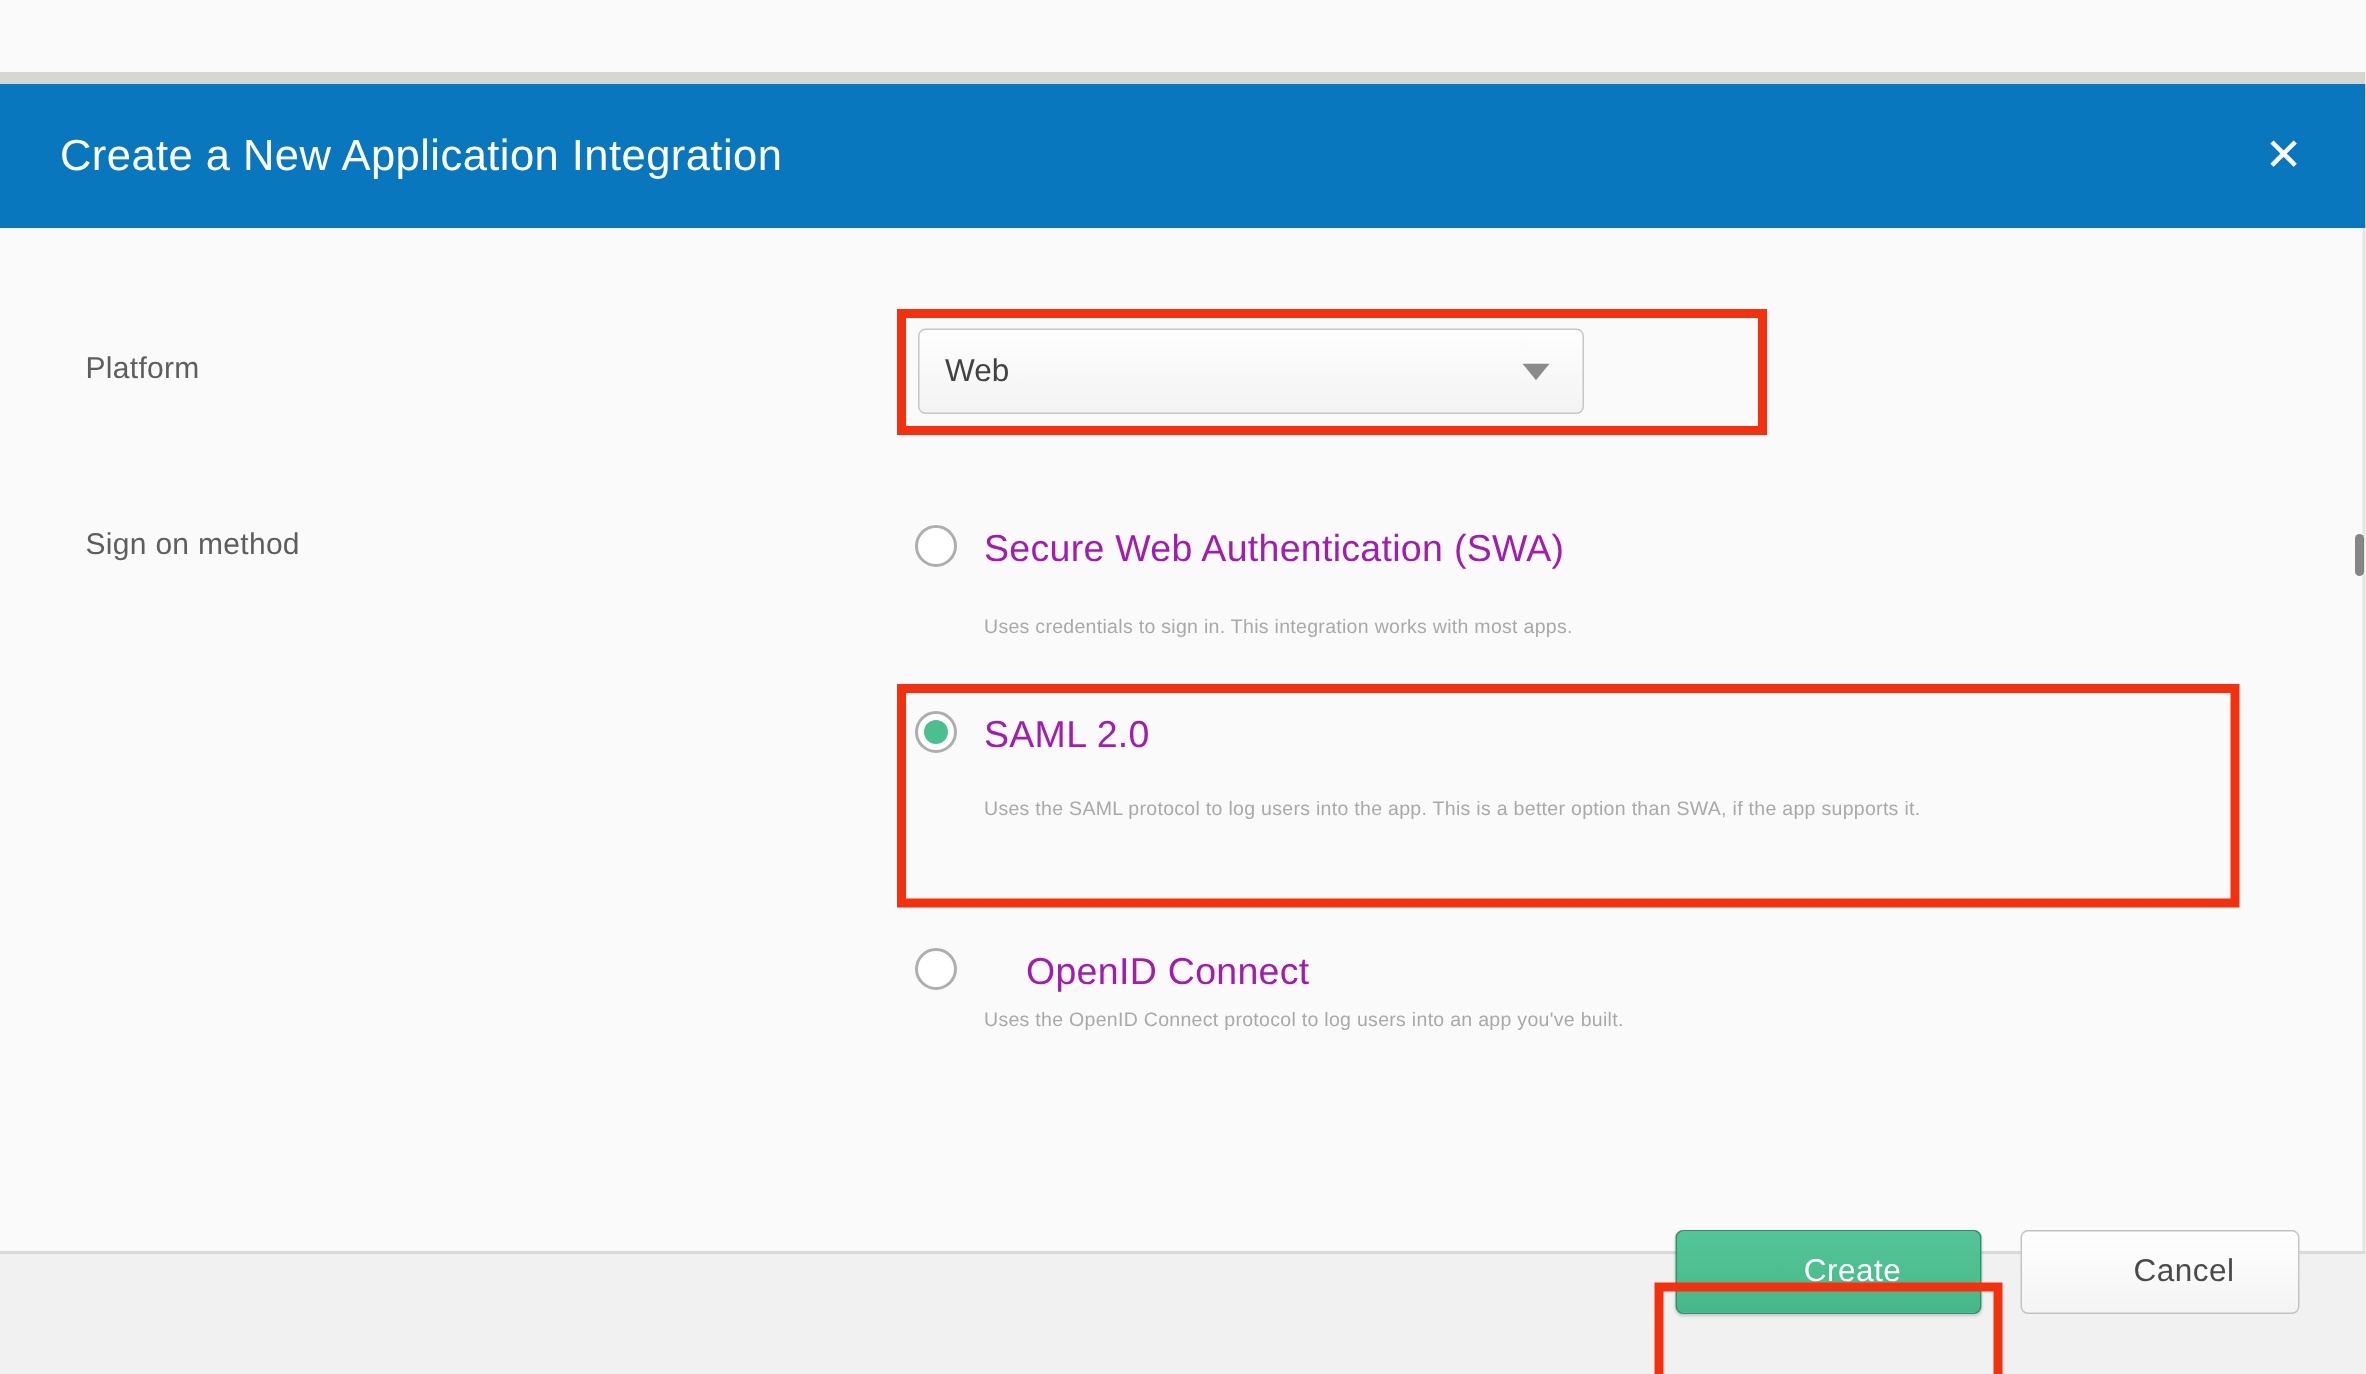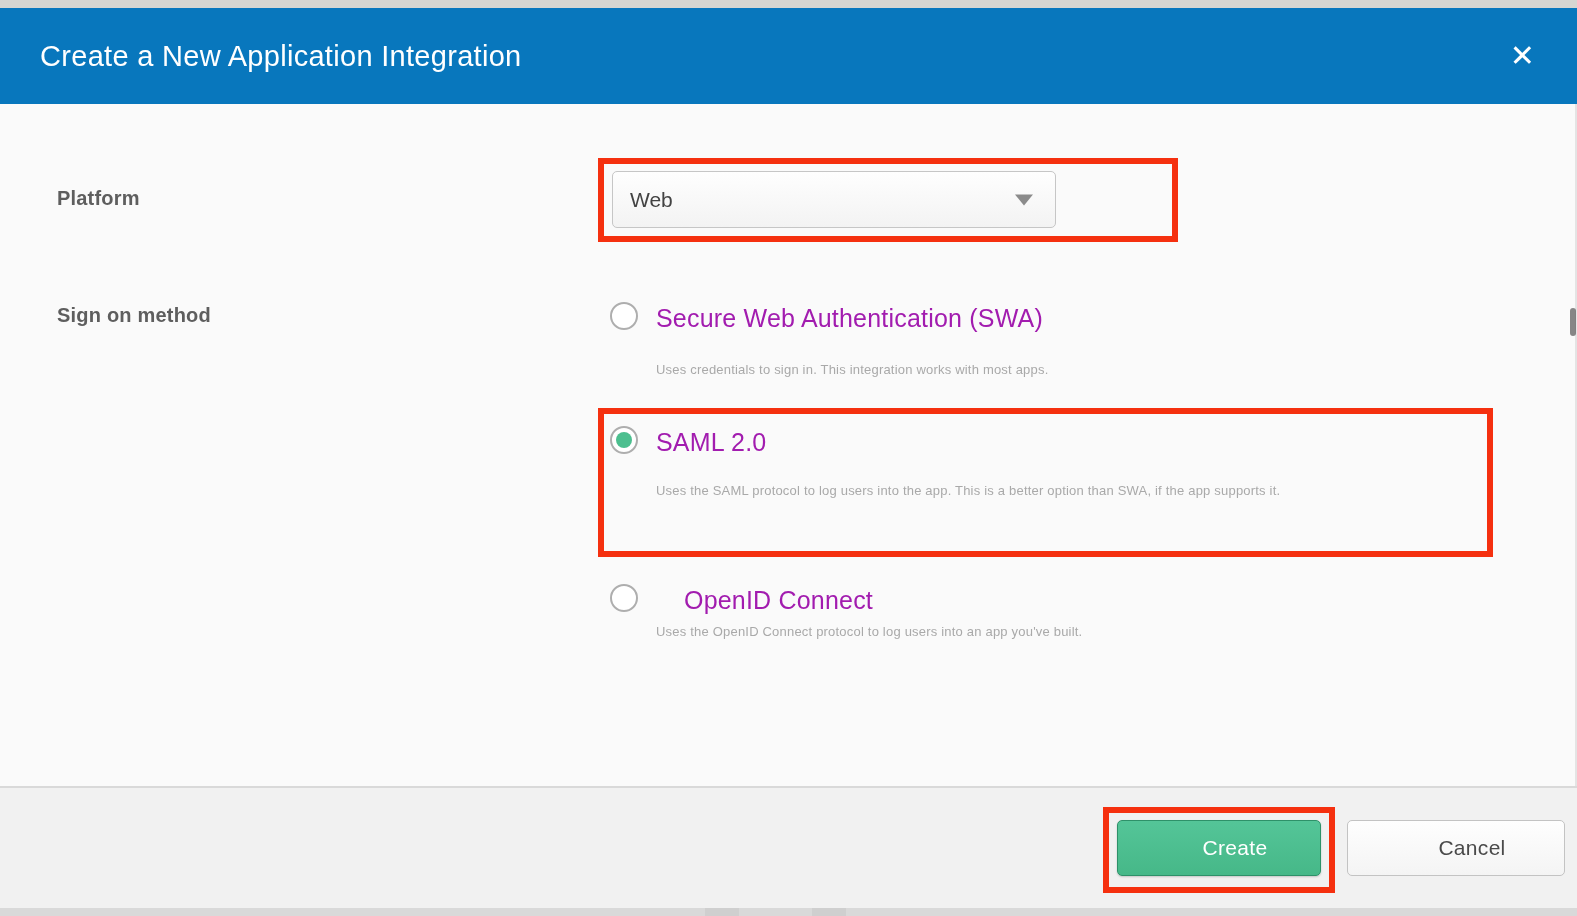--- a/index.html
+++ b/index.html
@@ -3,21 +3,21 @@
 <meta charset="utf-8">
 <style>
   * { margin: 0; padding: 0; box-sizing: border-box; }
   html, body { width: 1577px; height: 916px; overflow: hidden; }
   body {
     font-family: "Liberation Sans", "DejaVu Sans", sans-serif;
     background: #fafafa;
     position: relative;
     color: #454545;
   }
-  .abs { position: absolute; }
+  .abs { position: absolute; margin-top: 48px; }
 
   
   .top-strip { top: 0; left: 0; width: 1577px; height: 8px; background: #d6d6d2; }
   .bottom-strip { top: 908px; left: 0; width: 1577px; height: 8px; background: #d9d9d9; }
   .bottom-strip .mark { position: absolute; top: 0; height: 8px; width: 34px; background: #cfcfcf; }
   .right-edge-line { top: 8px; right: 0; width: 2px; height: 900px; background: #e4e4e4; }
   .scroll-thumb { top: 308px; right: 1px; width: 6px; height: 28px; background: #5f5f5f; border-radius: 3px; opacity: .75; }
 
   
   .modal-header {
@@ -34,21 +34,21 @@
   }
   .close-btn {
     position: absolute; right: 42px; top: 50%;
     transform: translateY(-50%);
     color: #ffffff; font-size: 30px; font-weight: 700;
     cursor: pointer; line-height: 1;
   }
 
   
   .field-label {
-    font-size: 20px; font-weight: 700; color: #5e5e5e; letter-spacing: .2px;
+    font-size: 20px; font-weight: 400; color: #5e5e5e; letter-spacing: .2px;
   }
   .platform-label { top: 187px; left: 57px; }
   .signon-label  { top: 304px; left: 57px; }
 
   
   .annotation {
     border: 6px solid #f5300f;
     background: transparent;
     pointer-events: none;
     z-index: 5;
@@ -121,21 +121,21 @@
     padding-left: 32px;
   }
   .btn-create {
     left: 1117px; top: 820px; width: 204px;
     background: linear-gradient(#54c598, #46b888);
     border: 1px solid #2e9169;
     color: #ffffff;
     box-shadow: 0 1px 2px rgba(0,0,0,.18);
   }
   .btn-cancel {
-    left: 1347px; top: 820px; width: 218px;
+    left: 1347px; top: 820px; width: 186px;
     background: linear-gradient(#fefefe, #f4f4f4);
     border: 1px solid #c3c3c3;
     color: #4a4a4a;
   }
 </style>
 </head>
 <body>
 
 <div class="abs top-strip"></div>
 <div class="abs right-edge-line"></div>

